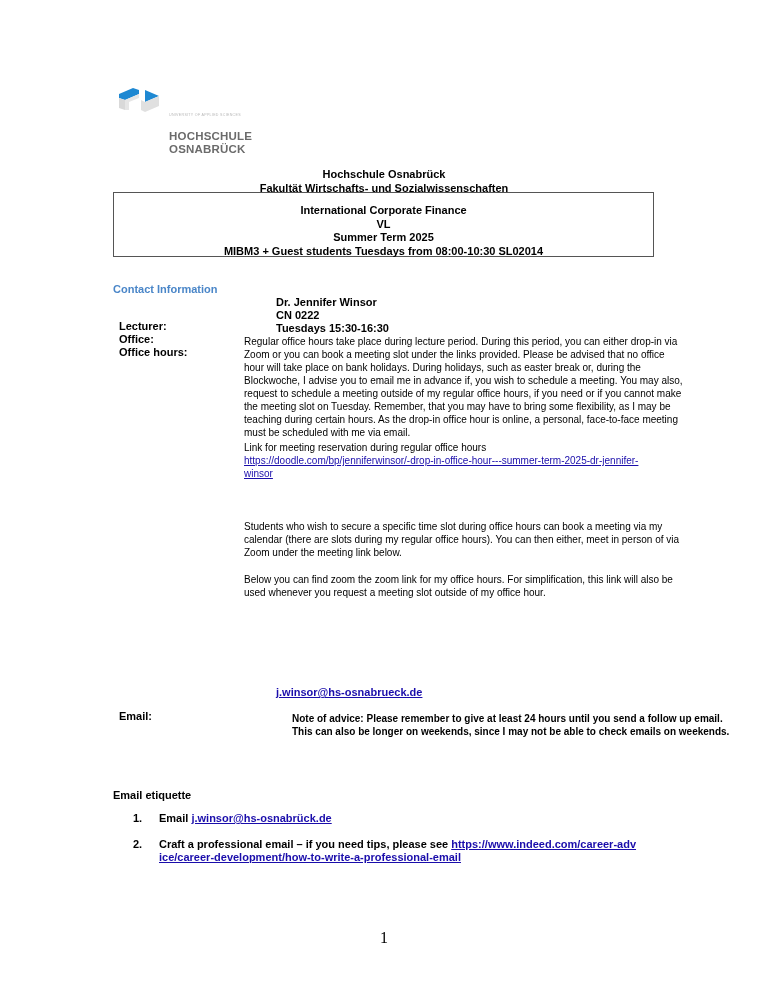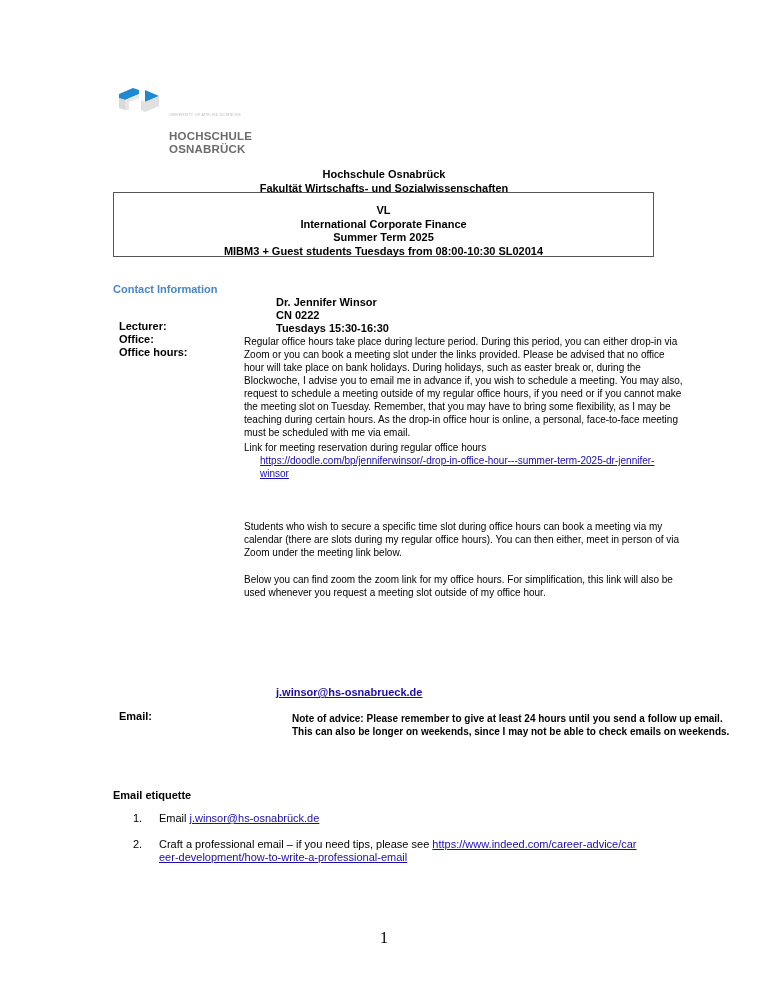--- a/index.html
+++ b/index.html
@@ -20,21 +20,21 @@
                   padding-top: 11px; }
     
     .contact-heading { left: 113px; top: 283px; color: #4a86c8; font-weight: bold; font-size: 11px; }
     .label { left: 119px; font-weight: bold; font-size: 11px; margin-top: 24px; }
     .value { left: 228px; font-size: 11px; line-height: 13.2px; }
     .value.bold { font-weight: bold; }
     .para { left: 244px; width: 440px; font-size: 10px; line-height: 13px; }
     a { color: #1a0dab; text-decoration: underline; }
     .bold { font-weight: bold; padding-left: 48px; }
     .etq-heading { left: 113px; top: 789px; font-weight: bold; font-size: 11px; }
-    .li { left: 133px; font-weight: normal; font-size: 11px; line-height: 13.2px; }
+    .li { left: 133px; font-weight: bold; font-size: 11px; line-height: 13.2px; }
     .li .num { display: inline-block; width: 26px; }
     .li .txt { display: inline-block; vertical-align: top; width: 500px; }
     .page-num { left: 0; width: 768px; top: 929px; text-align: center; font-family: "Liberation Serif", serif; font-size: 16px; }
   </style>
 </head>
 <body>
 
 <div class="abs logo">
   <svg class="logo-mark" viewBox="0 0 46 30">
     <polygon points="2,10 16,4 22,6 22,10 8,16 2,14" fill="#1e88d2"></polygon>
@@ -49,41 +49,41 @@
   </div>
   <div class="logo-sub">UNIVERSITY OF APPLIED SCIENCES</div>
 </div>
 
 <div class="abs inst">
   <div>Hochschule Osnabrück</div>
   <div>Fakultät Wirtschafts- und Sozialwissenschaften</div>
 </div>
 
 <div class="abs course-box">
+  <div>International Corporate Finance</div>
   <div>VL</div>
-  <div>International Corporate Finance</div>
   <div>Summer Term 2025</div>
   <div>MIBM3 + Guest students Tuesdays from 08:00-10:30 SL02014</div>
 </div>
 
 <div class="abs contact-heading">Contact Information</div>
 
 <div class="abs label" style="top:296px">Lecturer:</div>
 <div class="abs value bold" style="top:296px">Dr. Jennifer Winsor</div>
 
 <div class="abs label" style="top:309px">Office:</div>
 <div class="abs value bold" style="top:309px">CN 0222</div>
 
 <div class="abs label" style="top:322px">Office hours:</div>
 <div class="abs value bold" style="top:322px">Tuesdays 15:30-16:30</div>
 
 <div class="abs para" style="top:335px">Regular office hours take place during lecture period. During this period, you can either drop-in via Zoom or you can book a meeting slot under the links provided. Please be advised that no office hour will take place on bank holidays. During holidays, such as easter break or, during the Blockwoche, I advise you to email me in advance if, you wish to schedule a meeting. You may also, request to schedule a meeting outside of my regular office hours, if you need or if you cannot make the meeting slot on Tuesday. Remember, that you may have to bring some flexibility, as I may be teaching during certain hours. As the drop-in office hour is online, a personal, face-to-face meeting must be scheduled with me via email.</div>
 
 <div class="abs para" style="top:441px">Link for meeting reservation during regular office hours</div>
-<div class="abs para" style="top:454px; width:400px; word-break: break-all; margin-left: 16px;">
+<div class="abs para" style="top:454px; width:400px; word-break: break-all;">
   <a href="#">https://doodle.com/bp/jenniferwinsor/-drop-in-office-hour---summer-term-2025-dr-jennifer-winsor</a>
 </div>
 
 <div class="abs para" style="top:520px">Students who wish to secure a specific time slot during office hours can book a meeting via my calendar (there are slots during my regular office hours). You can then either, meet in person of via Zoom under the meeting link below.</div>
 
 <div class="abs para" style="top:573px">Below you can find zoom the zoom link for my office hours. For simplification, this link will also be used whenever you request a meeting slot outside of my office hour.</div>
 
 <div class="abs label" style="top:686px">Email:</div>
 <div class="abs value bold" style="top:686px">
   <a href="#">j.winsor@hs-osnabrueck.de</a>

